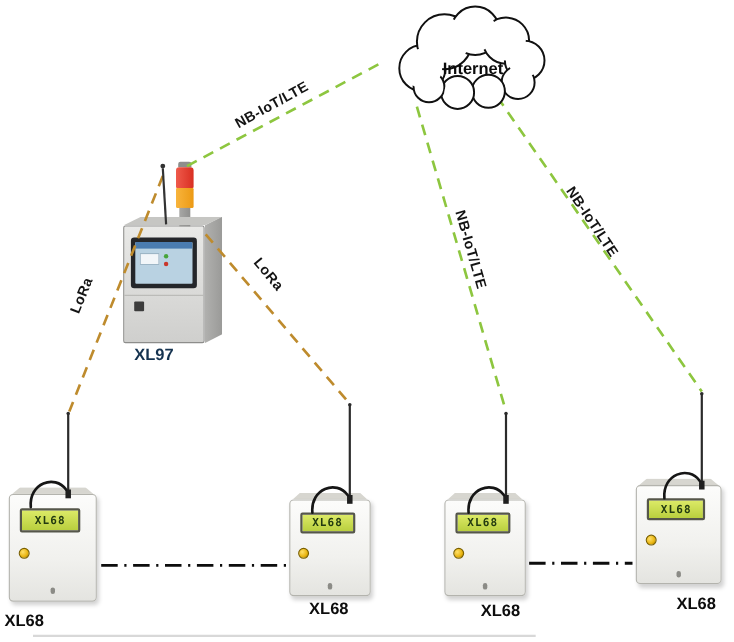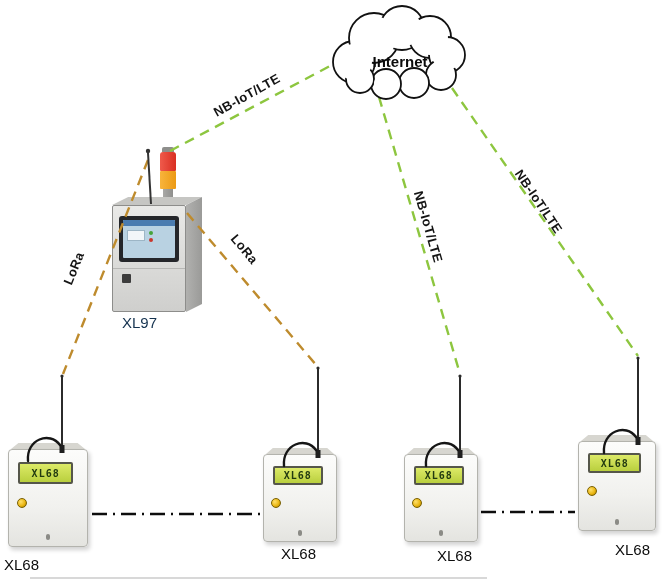--- a/index.html
+++ b/index.html
@@ -3,21 +3,21 @@
 <meta charset="utf-8">
 <style>
   html,body{margin:0;padding:0;background:#ffffff;font-family:"Liberation Sans",sans-serif;}
   .stage{position:relative;width:667px;height:584px;background:#ffffff;overflow:hidden;}
 
   
   .overlay{position:absolute;left:0;top:0;z-index:3;pointer-events:none;}
   .link-label{font-family:"Liberation Sans",sans-serif;font-size:13px;font-weight:600;fill:#141414;letter-spacing:.4px;}
 
   
-  .cloud{position:absolute;left:316px;top:4px;z-index:4;}
+  .cloud{position:absolute;left:346px;top:4px;z-index:4;}
   .cloud-text{font-family:"Liberation Sans",sans-serif;font-size:15px;font-weight:bold;fill:#0b0b0b;}
 
   
   .xl97{position:absolute;left:108px;top:145px;width:100px;height:170px;z-index:2;}
   .xl97 .topface{position:absolute;left:4px;top:52px;width:90px;height:8px;background:#c6c6c3;
      clip-path:polygon(0 100%,82% 100%,100% 0,18% 0);}
   .xl97 .sideface{position:absolute;left:78px;top:52px;width:16px;height:115px;
      background:linear-gradient(90deg,#b1b1af,#9a9a98);
      clip-path:polygon(0 7%,100% 0,100% 93%,0 100%);}
   .xl97 .front{position:absolute;left:4px;top:60px;width:74px;height:107px;
@@ -44,21 +44,21 @@
      border:1px solid #b3b3ad;border-radius:4px;box-shadow:2px 3px 4px rgba(0,0,0,.18);box-sizing:border-box;}
   .xl68 .lcd{position:absolute;left:12%;top:13%;width:70%;height:22%;
      background:linear-gradient(180deg,#dcea67,#b9cf3e);border:2px solid #55564a;border-radius:2px;
      color:#223a10;font-family:"DejaVu Sans Mono",monospace;font-size:10px;font-weight:bold;
      display:flex;align-items:center;justify-content:center;letter-spacing:1px;box-sizing:border-box;}
   .xl68 .buzzer{position:absolute;left:10%;top:50%;width:10px;height:10px;border-radius:50%;
      background:radial-gradient(circle at 35% 35%,#ffe06a,#e8b30e 60%,#8a6a00);border:1px solid #7a6000;box-sizing:border-box;}
   .xl68 .keyhole{position:absolute;left:50%;bottom:6%;width:4px;height:6px;background:#8b8b86;border-radius:2px;transform:translateX(-50%);}
 
   
-  .lbl{position:absolute;z-index:5;font-weight:normal;font-size:15px;color:#0d0d0d;}
+  .lbl{position:absolute;z-index:5;font-weight:bold;font-size:15px;color:#0d0d0d;}
   .lbl-gateway{color:#14324f;}
 </style>
 </head>
 <body>
 
 <div class="stage">
 
   <div class="xl97">
     <div class="tower-cap"></div>
     <div class="tower-red"></div>

